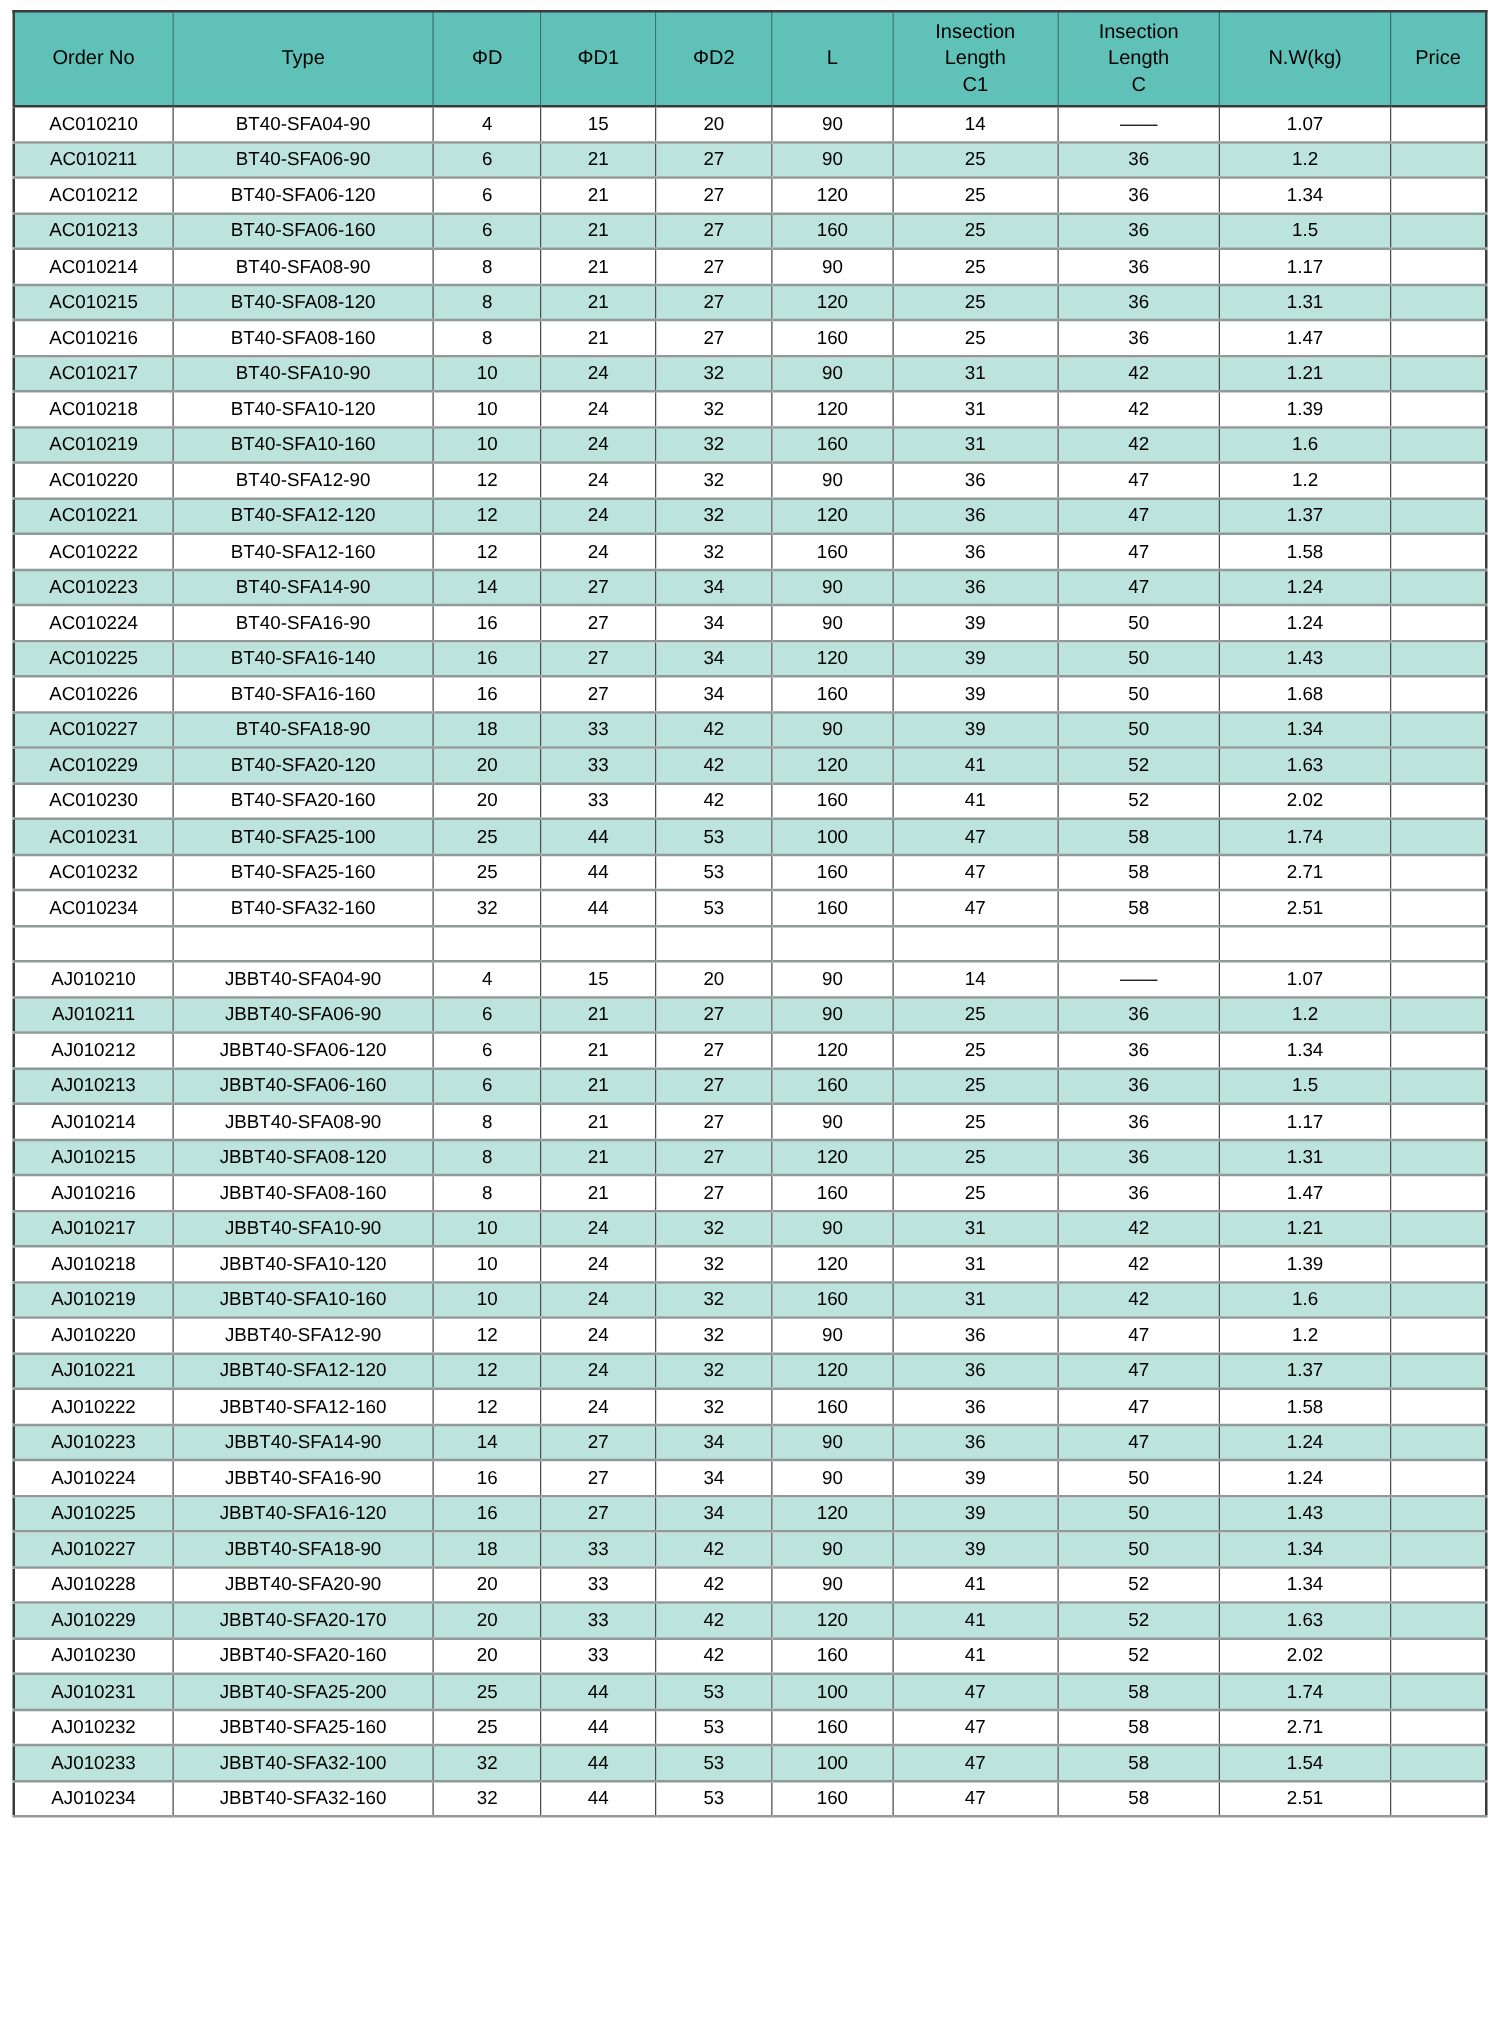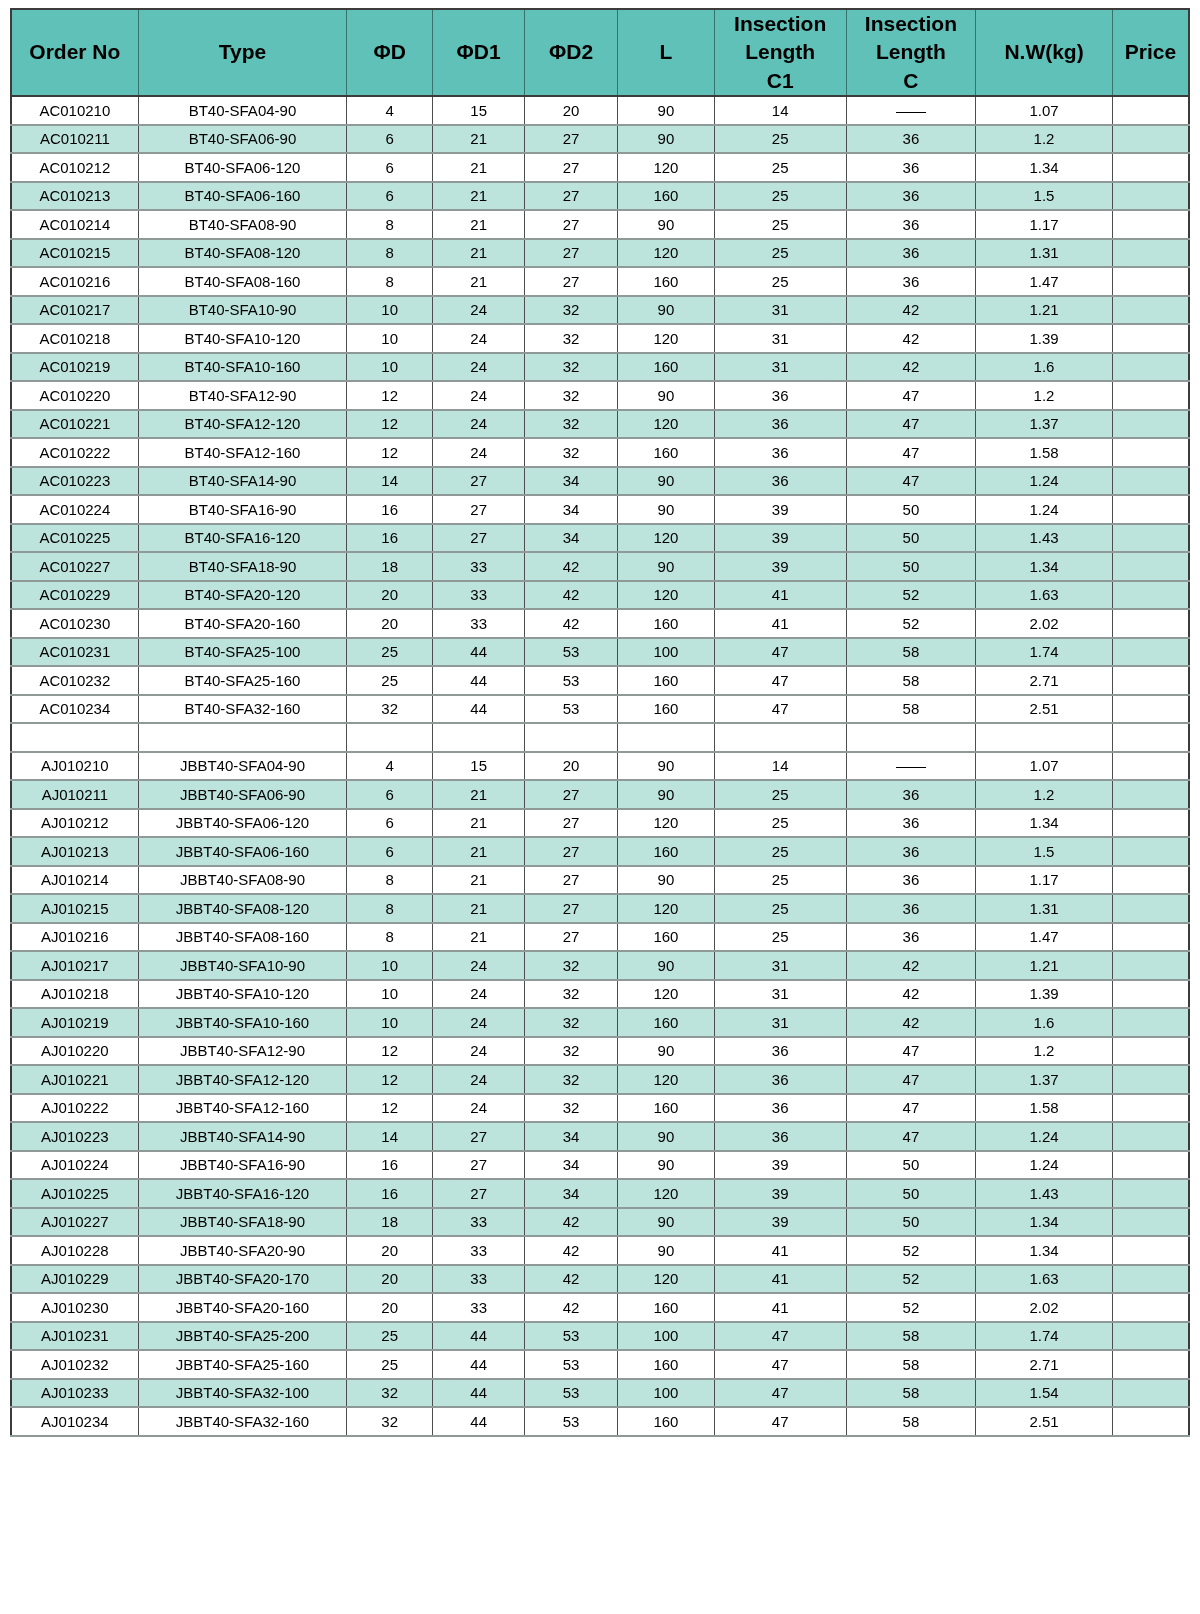--- a/index.html
+++ b/index.html
@@ -18,22 +18,22 @@
   }
   table.spec-table {
     width: 1180px;
     table-layout: fixed;
     border-collapse: collapse;
     border: 2px solid #3b3b3b;
   }
   table.spec-table th {
     background: var(--header-bg, #5fc1b7);
     height: 74px;
-    font-size: 21px;
-    font-weight: bold;
+    font-size: 16px;
+    font-weight: normal;
     text-align: center;
     vertical-align: middle;
     white-space: pre-line;
     line-height: 1.35;
     padding: 0 2px;
     border-left: 1px solid #37736d;
     border-right: 1px solid #37736d;
     border-bottom: 2px solid #3b3b3b;
   }
   table.spec-table td {
@@ -265,28 +265,40 @@
           <td>27</td>
           <td>34</td>
           <td>90</td>
           <td>39</td>
           <td>50</td>
           <td>1.24</td>
           <td></td>
         </tr>
         <tr class="shaded">
           <td>AC010225</td>
-          <td>BT40-SFA16-120</td>
+          <td>BT40-SFA16-140</td>
           <td>16</td>
           <td>27</td>
           <td>34</td>
           <td>120</td>
           <td>39</td>
           <td>50</td>
           <td>1.43</td>
+          <td></td>
+        </tr>
+        <tr>
+          <td>AC010226</td>
+          <td>BT40-SFA16-160</td>
+          <td>16</td>
+          <td>27</td>
+          <td>34</td>
+          <td>160</td>
+          <td>39</td>
+          <td>50</td>
+          <td>1.68</td>
           <td></td>
         </tr>
         <tr class="shaded">
           <td>AC010227</td>
           <td>BT40-SFA18-90</td>
           <td>18</td>
           <td>33</td>
           <td>42</td>
           <td>90</td>
           <td>39</td>

